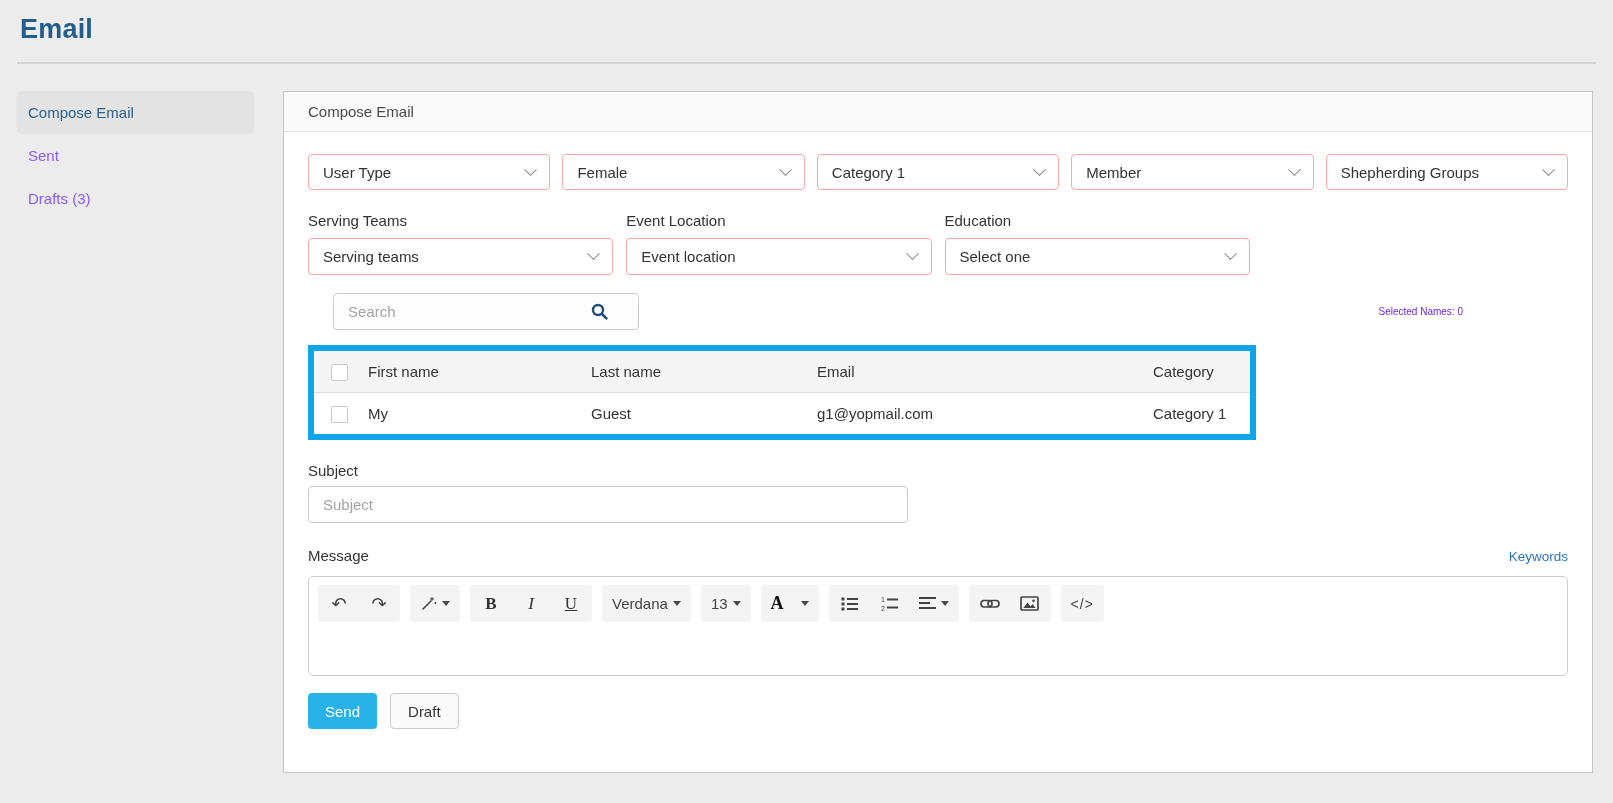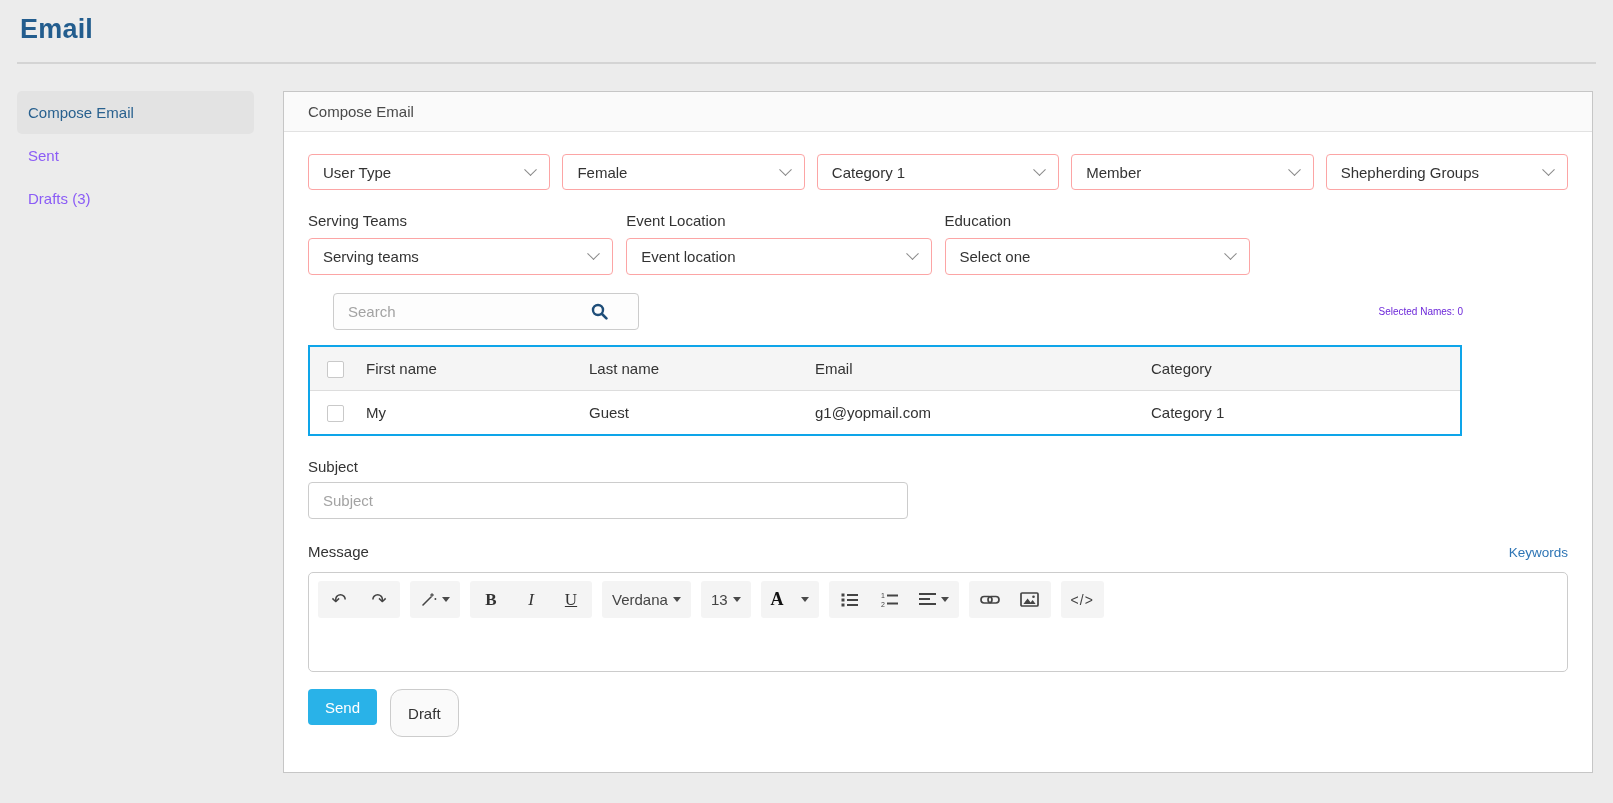--- a/index.html
+++ b/index.html
@@ -66,21 +66,21 @@
   }
   .search-box input {
     border:none; outline:none; background:transparent; flex:1;
     font-size:15px; color:#333; font-family:"Liberation Sans", sans-serif;
   }
   .search-box input::placeholder { color:#a3a3a3; }
   .search-box svg { flex:none; margin-right:16px; }
   .selected-names { margin-left:auto; margin-right:105px; font-size:10px; color:#6d28d9; }
 
   
-  .people-table { width:1154px; border:2px solid #0ea5e9; margin-bottom:22px; border-collapse:collapse; }
+  .people-table { width:948px; border:6px solid #0ea5e9; margin-bottom:22px; border-collapse:collapse; }
   .people-table th, .people-table td { text-align:left; font-weight:normal; font-size:15px; color:#333; }
   .people-table thead tr { background:#f5f5f5; height:44px; }
   .people-table tbody tr { background:#fff; height:45px; border-top:1px solid #ddd; }
   .col-check { width:57px; padding-left:17px; }
   .col-first { width:223px; }
   .col-last  { width:226px; }
   .col-email { width:336px; }
   input[type="checkbox"] {
     appearance:none; -webkit-appearance:none;
     width:17px; height:17px; border:1px solid #c9c9c9; border-radius:2px;
@@ -122,22 +122,22 @@
   }
 
   
   .actions { display:flex; gap:13px; }
   .btn-send {
     min-width:67px; height:36px; background:#29b2e8; color:#fff; border:none;
     border-radius:4px; font-size:15px; cursor:pointer; padding:0 17px;
     font-family:"Liberation Sans", sans-serif;
   }
   .btn-draft {
-    min-width:68px; height:48px; background:#fafafa; color:#333; border:1px solid #ccc;
-    border-radius:12px; font-size:15px; cursor:pointer; padding:0 17px;
+    min-width:68px; height:36px; background:#fafafa; color:#333; border:1px solid #ccc;
+    border-radius:4px; font-size:15px; cursor:pointer; padding:0 17px;
     font-family:"Liberation Sans", sans-serif;
   }
   svg .stroke { stroke:#444; fill:none; stroke-width:1.6; stroke-linecap:round; }
 </style>
 </head>
 <body>
 
 <div>
   <h1 class="page-title">Email</h1>
   <div class="title-divider"></div>

